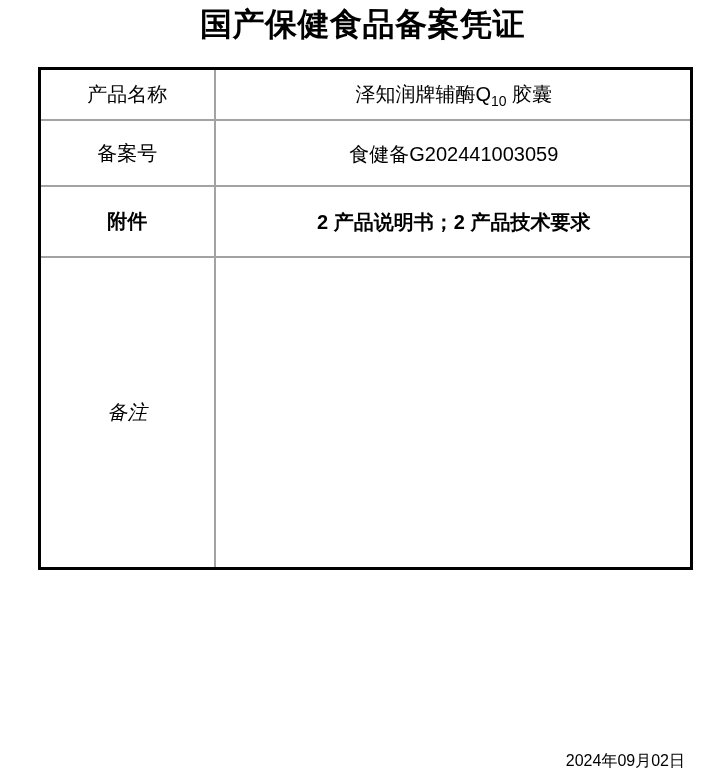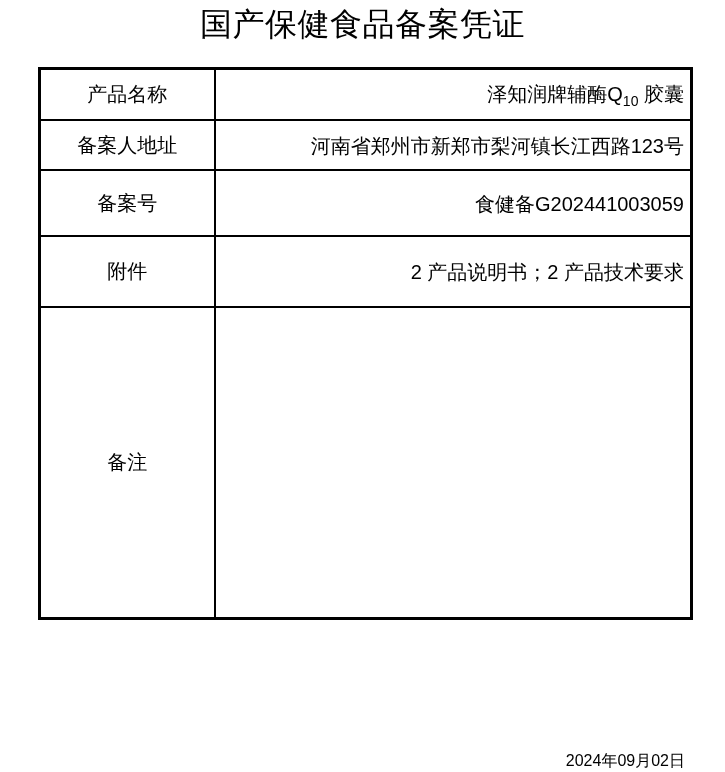--- a/index.html
+++ b/index.html
@@ -17,64 +17,64 @@
     overflow: hidden;
   }
   .title {
     position: absolute;
     top: 6px;
     left: 0;
     right: 0;
     margin: 0;
     text-align: center;
     font-family: "Liberation Serif", serif;
-    font-weight: normal;
+    font-weight: bold;
     font-size: 32px;
     line-height: 37px;
     letter-spacing: 0.5px;
   }
   table.cert {
     position: absolute;
     top: 67px;
     left: 38px;
     width: 652px;
     border-collapse: collapse;
     table-layout: fixed;
     border: 3px solid #000000;
   }
   table.cert td {
-    border: 2px solid #000000;
+    border: 2px solid #a3a3a3;
     font-size: 20px;
     line-height: 1.35;
     vertical-align: middle;
     overflow: hidden;
   }
   td.label-cell {
     text-align: center;
     padding: 2px 4px;
   }
   td.value-cell {
-    text-align: right;
+    text-align: center;
     padding: 2px 6px 0 8px;
     border-radius: 6px;
   }
   .conclusion-line {
     line-height: 38px;
     white-space: nowrap;
   }
   .subscript {
     font-size: 14px;
     vertical-align: -5px;
   }
   tr.r-normal  td { height: 45px; }
   tr.r-addr    td { height: 44px; }
   tr.r-concl   td { height: 86px; }
   tr.r-number  td { height: 60px; }
-  tr.r-attach  td { height: 65px; }
-  tr.r-remarks td { height: 305px; }
+  tr.r-attach  td { height: 65px; font-weight: bold; }
+  tr.r-remarks td { height: 305px; font-style: italic; }
   .issue-date {
     position: absolute;
     top: 736px;
     right: 40px;
     font-size: 16px;
     line-height: 26px;
     margin-top: 12px;
   }
 </style>
 </head>
@@ -87,24 +87,20 @@
   <table class="cert">
     <colgroup>
       <col style="width:175px">
       <col style="width:477px">
     </colgroup>
     <tbody>
       <tr class="r-normal">
         <td class="label-cell">产品名称</td>
         <td class="value-cell"><span>泽知润牌辅酶Q</span><span class="subscript">10</span><span> 胶囊</span></td>
       </tr>
-      <tr class="r-addr">
-        <td class="label-cell">备案人地址</td>
-        <td class="value-cell">河南省郑州市新郑市梨河镇长江西路123号</td>
-      </tr>
       <tr class="r-number">
         <td class="label-cell">备案号</td>
         <td class="value-cell">食健备G202441003059</td>
       </tr>
       <tr class="r-attach">
         <td class="label-cell">附件</td>
         <td class="value-cell">2 产品说明书；2 产品技术要求</td>
       </tr>
       <tr class="r-remarks">
         <td class="label-cell">备注</td>

